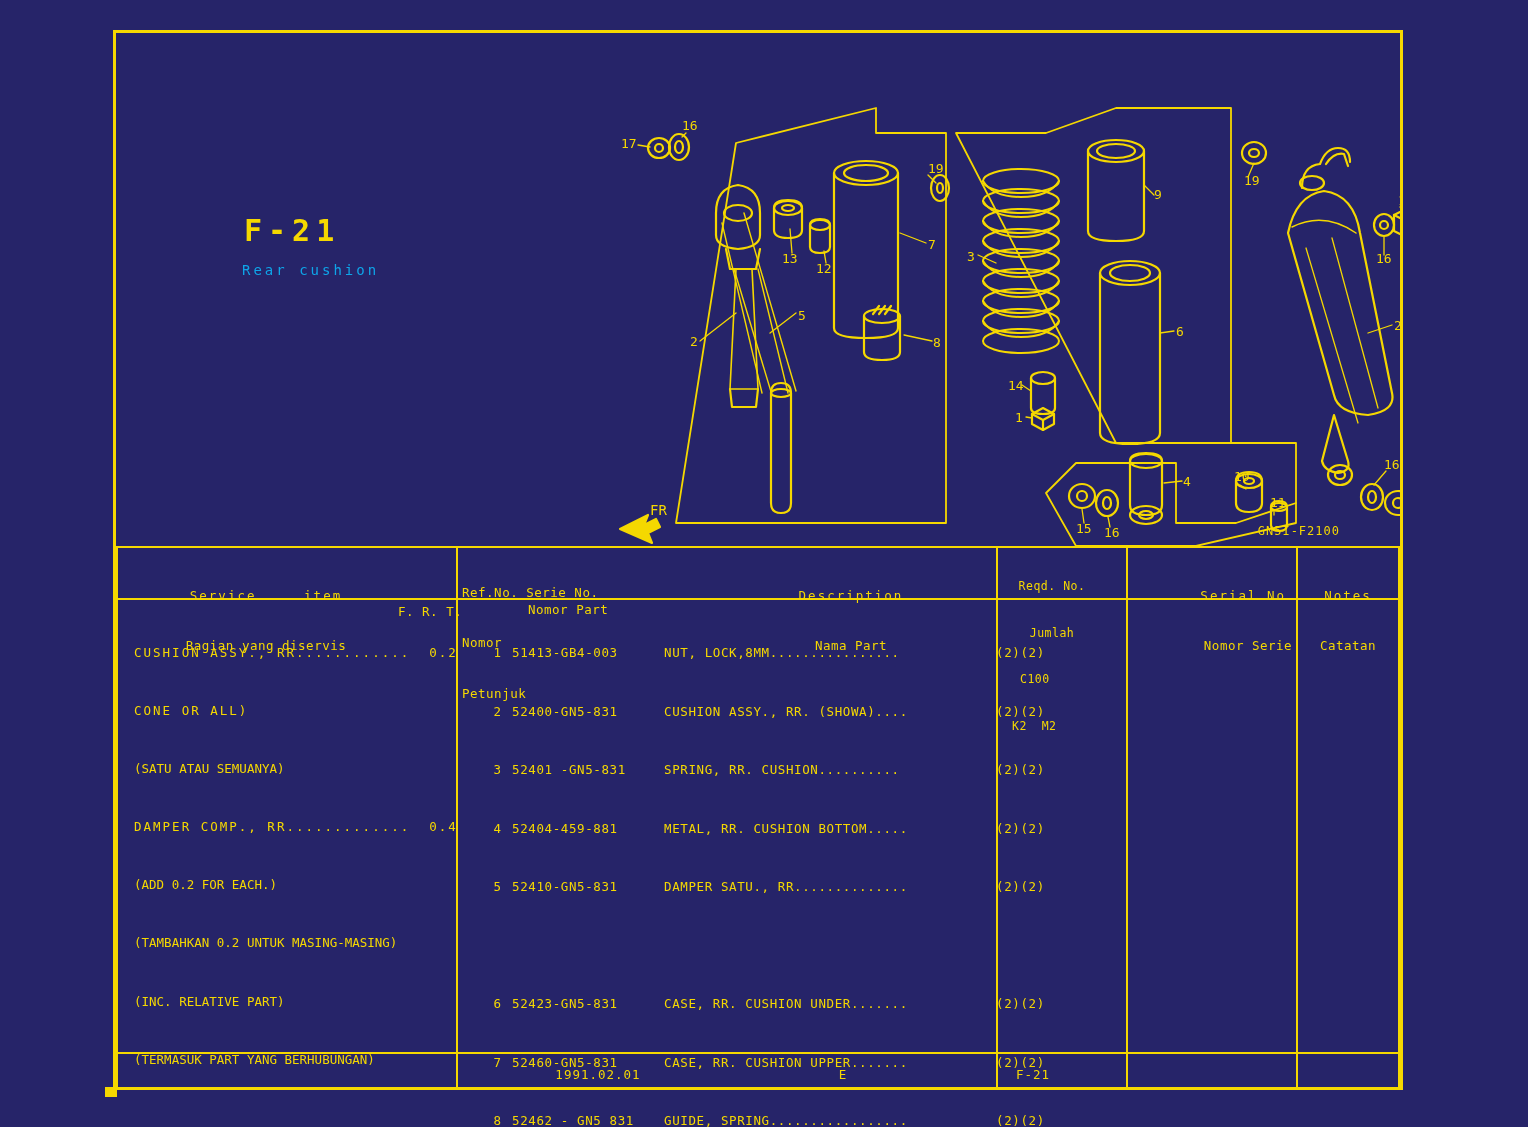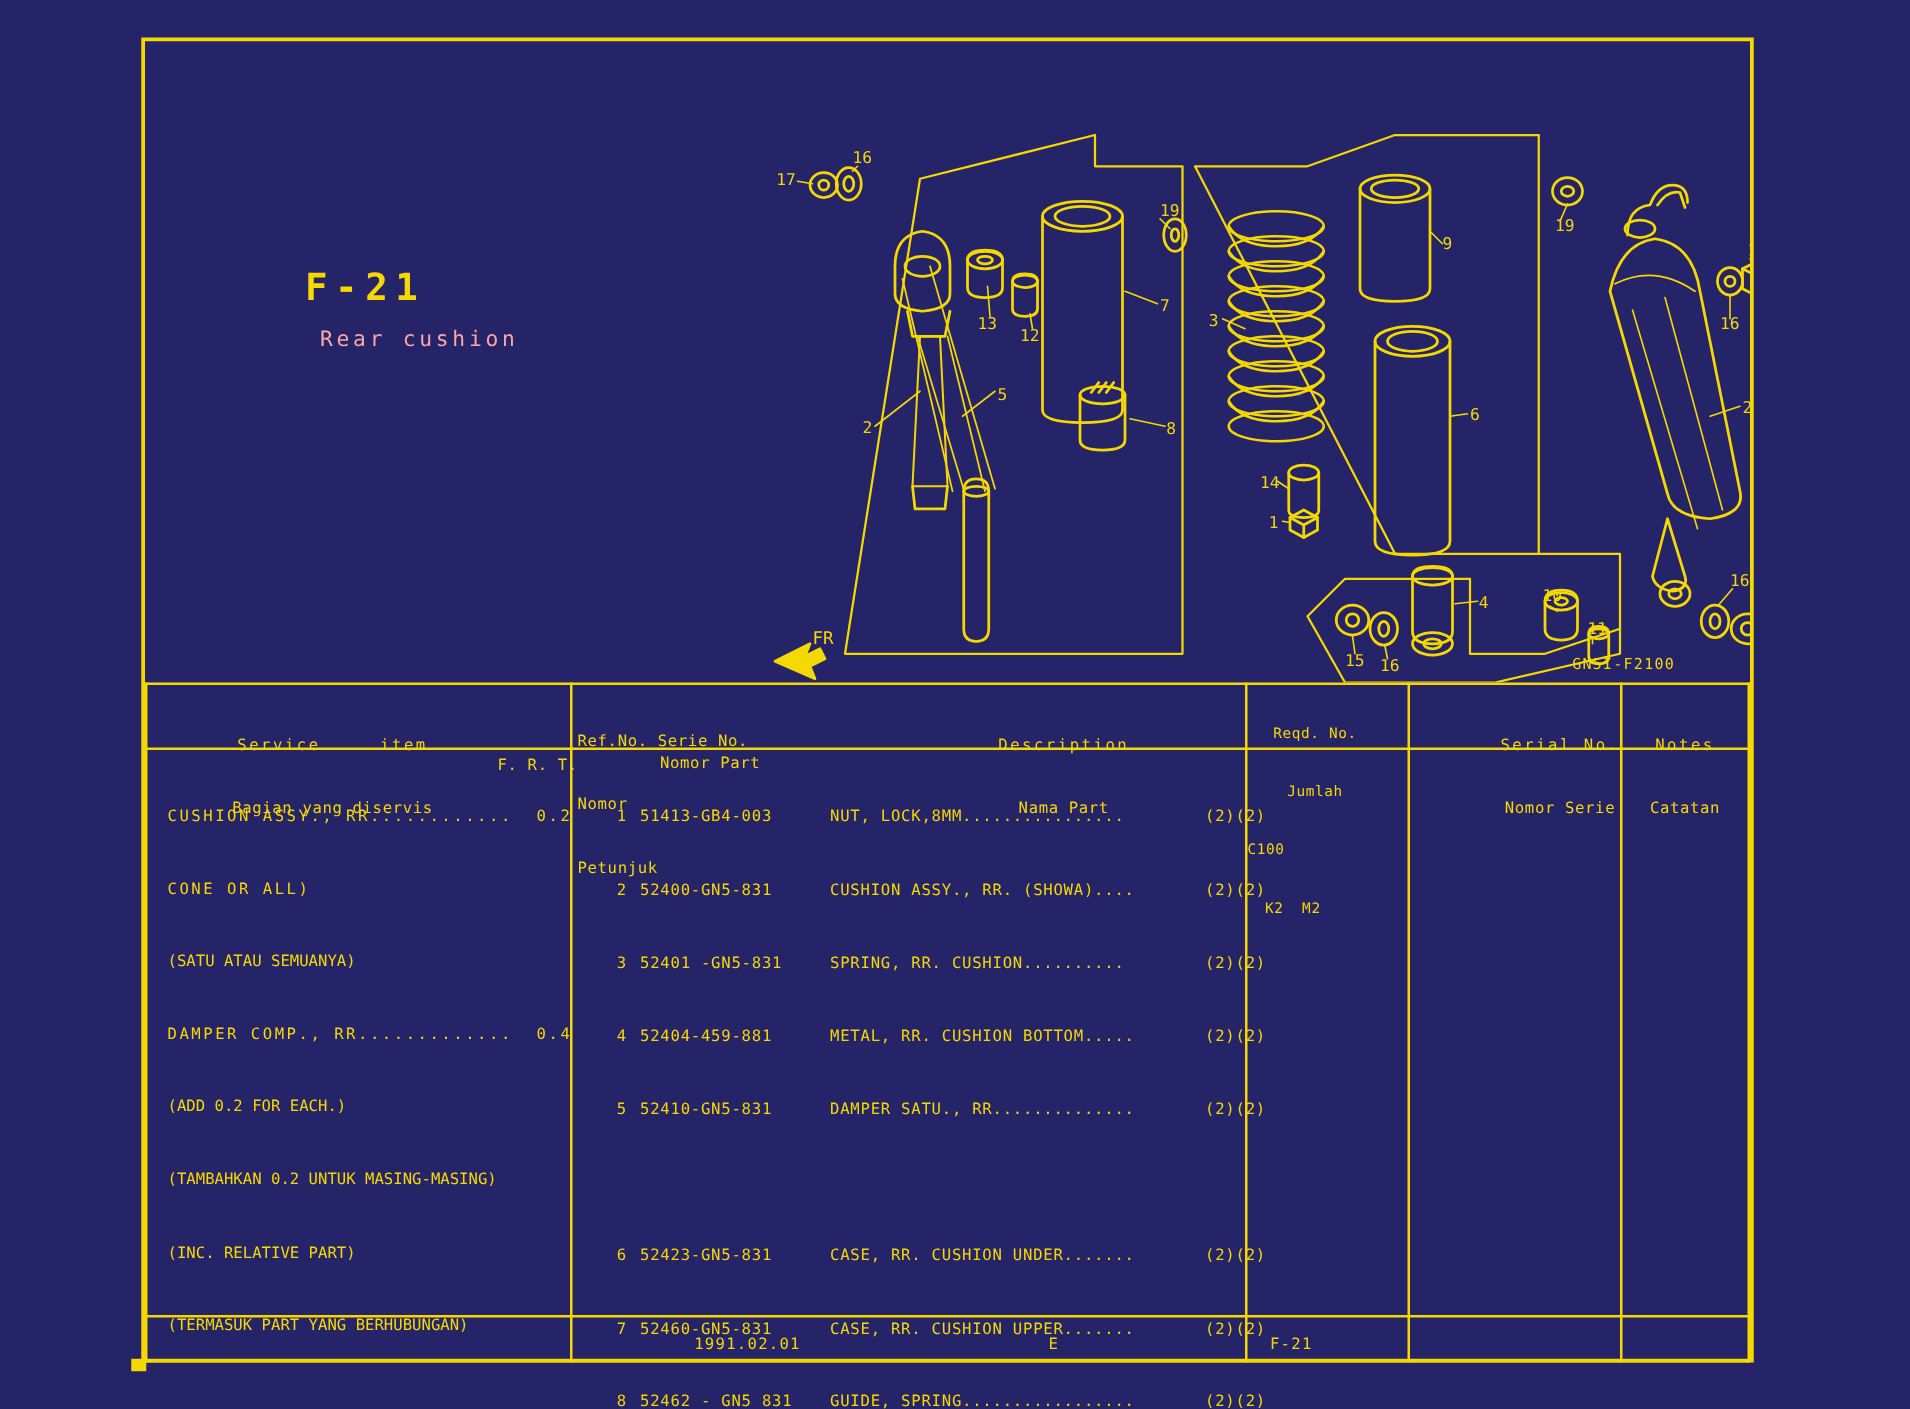--- a/index.html
+++ b/index.html
@@ -42,24 +42,24 @@
     width: 300px;
   }
   .title-code {
     font-size: 30px;
     font-weight: bold;
     letter-spacing: 6px;
     color: #F5D800;
     margin: 0 0 14px 8px;
   }
   .title-name {
-    font-size: 17px;
+    font-size: 14px;
     letter-spacing: 3px;
-    color: #fca5a5;
-    margin-left: 20px;
+    color: #0ea5e9;
+    margin-left: 6px;
   }
   .diagram-code {
     position: absolute;
     right: 60px;
     bottom: 8px;
     font-size: 12px;
     letter-spacing: 1px;
   }
   .svgwrap { position: absolute; left: 0; top: 0; }
   
@@ -101,21 +101,21 @@
     left: 352px; top: 58px;
     width: 900px;
     font-size: 12.5px;
     line-height: 1.56;
     white-space: pre;
   }
   .prow { display: block; height: 19.5px; }
   .pref   { display: inline-block; width: 34px; text-align: right; letter-spacing: 1px;}
   .pno    { display: inline-block; width: 152px; padding-left: 10px; letter-spacing: 0.6px;}
   .pdesc  { display: inline-block; width: 300px; letter-spacing: 0.6px;}
-  .pqty   { display: inline-block; width: 90px; letter-spacing: 0.6px;}
+  .pqty   { display: inline-block; width: 90px; letter-spacing: 0.6px; margin-left: 32px;}
   .gap { height: 19.5px; }
   .footer {
     position: absolute;
     left: 352px;
     bottom: 8px;
     width: 900px;
     font-size: 12.5px;
     letter-spacing: 1px;
   }
   .footer span { display: inline-block; }
@@ -352,21 +352,21 @@
     </div>
 
     <div class="hdr" style="left:590px; top:8px; width:290px;">
       <div class="l1">Description</div>
       <div class="l2">Nama Part</div>
     </div>
 
     <div class="hdr" style="left:882px; top:2px; width:108px; font-size:11.5px;">
       <div class="l2">Reqd. No.</div>
       <div class="l2">Jumlah</div>
-      <div class="l2" style="text-align:left;">C100</div>
+      <div class="l2" style="text-align:left;padding-left:22px;">C100</div>
       <div class="l2" style="text-align:left;padding-left:14px;">K2  M2</div>
     </div>
 
     <div class="hdr" style="left:1012px; top:8px; width:168px;margin-left:36px;">
       <div class="l1">Serial No.</div>
       <div class="l2">Nomor Serie</div>
     </div>
 
     <div class="hdr" style="left:1182px; top:8px; width:100px;">
       <div class="l1">Notes</div>

